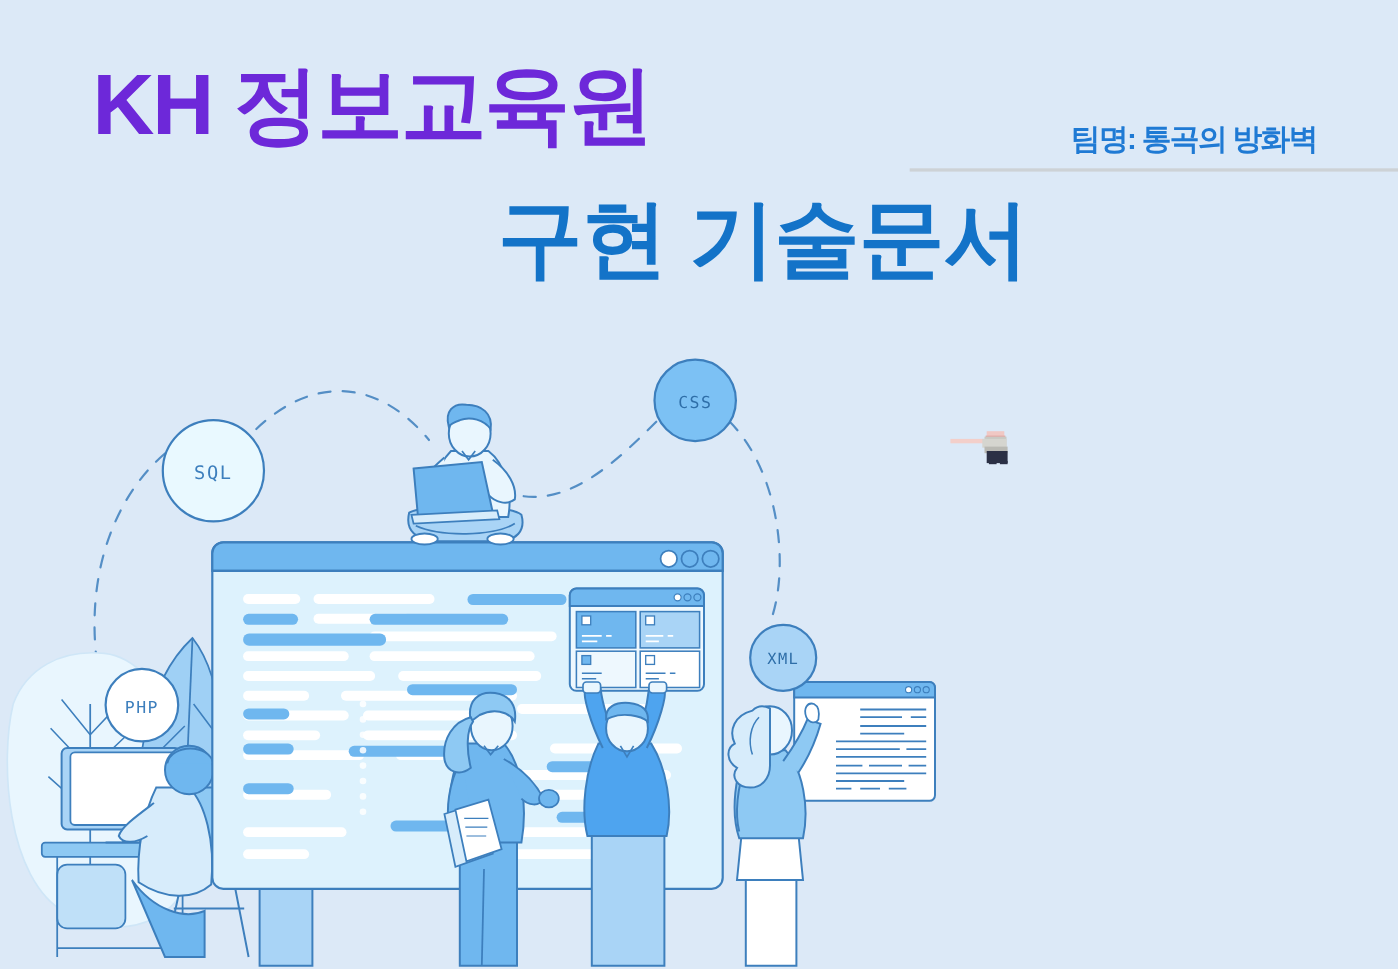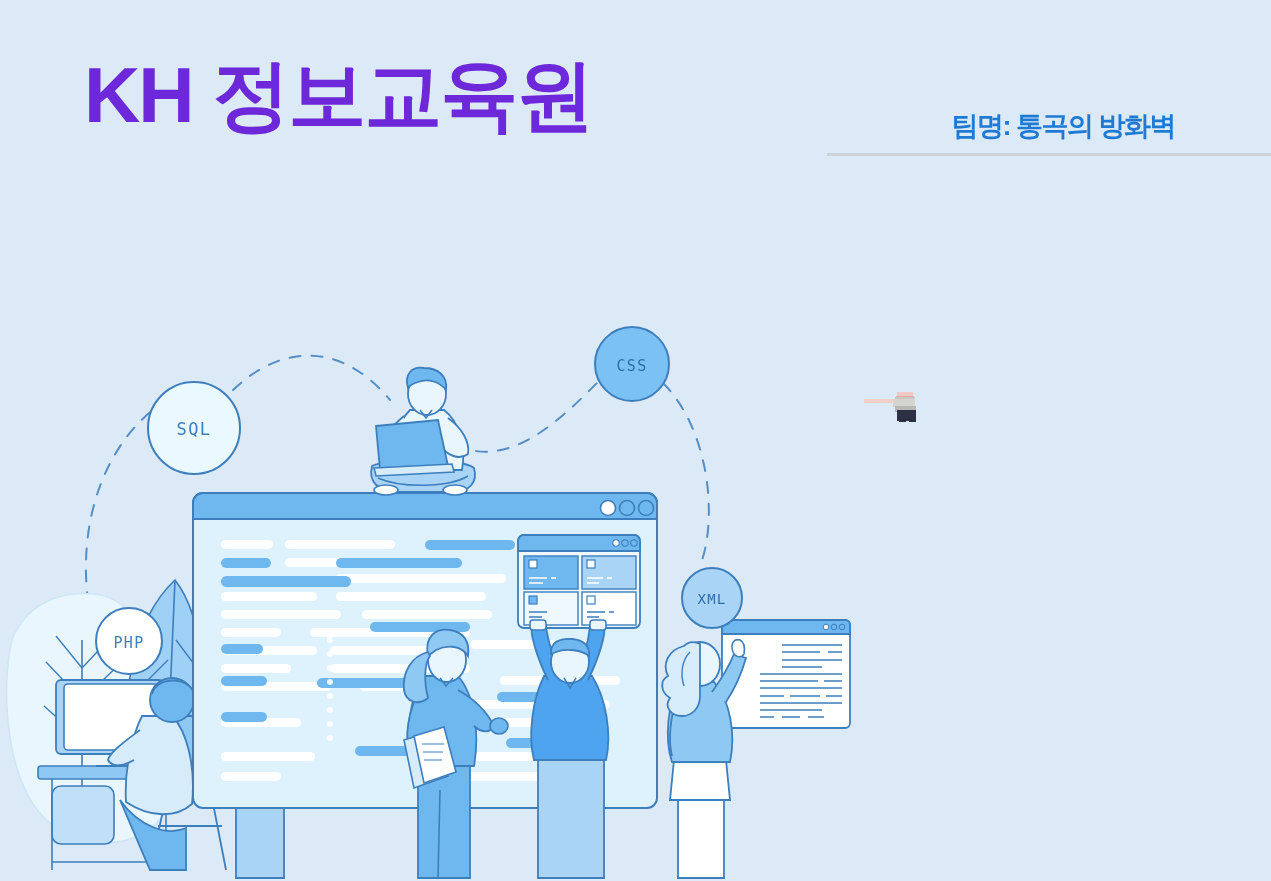--- a/index.html
+++ b/index.html
@@ -43,21 +43,21 @@
     white-space: nowrap;
   }
   .team-block {
     position: absolute;
     left: 827px;
     top: 112px;
     width: 444px;
   }
   .team-name {
     text-align: right;
-    padding-right: 96px;
+    padding-right: 74px;
     font-size: 27px;
     font-weight: 700;
     letter-spacing: -1.5px;
     color: #1f7ad4;
     line-height: 1.1;
   }
   .team-rule {
     margin-top: 11px;
     height: 3px;
     background: #cdd2d6;
@@ -405,19 +405,20 @@
           <rect x="899" y="419" width="7" height="3" fill="#2b3045"></rect>
           <rect x="909" y="419" width="7" height="3" fill="#2b3045"></rect>
         </g>
 
       </g>
     </svg>
   </div>
 
   <div class="title-main">KH 정보교육원</div>
 
+  <div class="title-sub">구현 기술문서</div>
 
   <div class="team-block">
     <div class="team-name">팀명: 통곡의 방화벽</div>
     <div class="team-rule"></div>
   </div>
 
 </div>
 
 </body></html>

